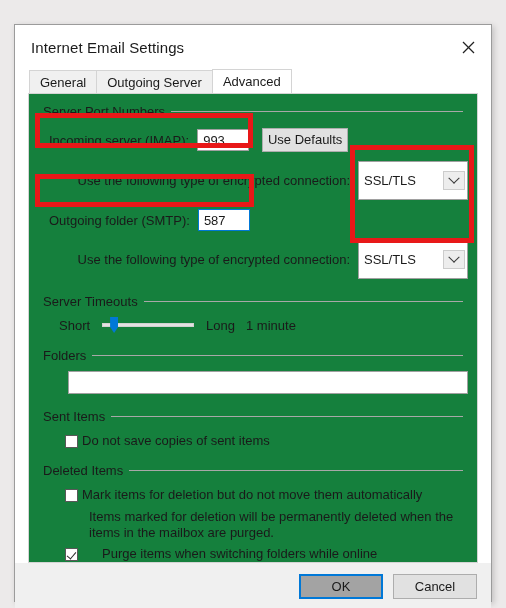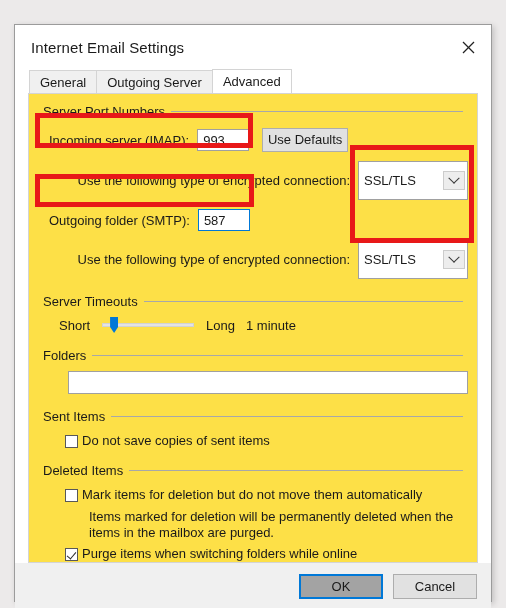--- a/index.html
+++ b/index.html
@@ -90,21 +90,21 @@
     height: 24px;
     line-height: 24px;
   }
 
   
   .panel {
     flex: 1 1 auto;
     margin: 0 13px;
     border: 1px solid #d4d4d4;
     border-top: 1px solid #d4d4d4;
-    background: #fde047;
+    background: #15803d;
     box-sizing: border-box;
     position: relative;
     padding: 0;
   }
 
   .group { position: relative; }
   .group-head {
     display: flex;
     align-items: center;
     padding: 0 14px 0 14px;
@@ -389,21 +389,21 @@
       <div class="group-head">
         <span class="group-title">Deleted Items</span>
         <span class="group-line"></span>
       </div>
       <div class="chk-row" style="margin-top:8px;padding-left:36px;">
         <span class="cbox"></span>
         <span class="chk-label">Mark items for deletion but do not move them automatically</span>
       </div>
       <div class="note" style="margin-top:6px;">Items marked for deletion will be permanently deleted when the</div>
       <div class="note">items in the mailbox are purged.</div>
-      <div class="chk-row" style="margin-top:5px;padding-left:36px;">
+      <div class="chk-row" style="margin-top:5px;padding-left:36px;gap:20px;">
         <span class="cbox checked"></span>
         <span class="chk-label">Purge items when switching folders while online</span>
       </div>
     </div>
 
   </div>
 
   <div class="footer">
     <div class="btn default">OK</div>
     <div class="btn">Cancel</div>

